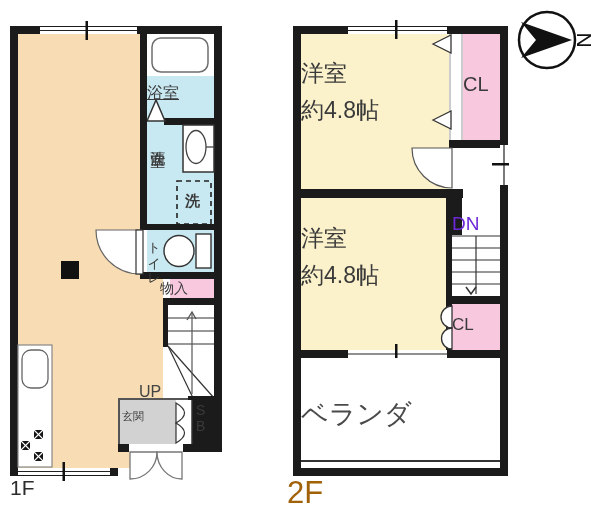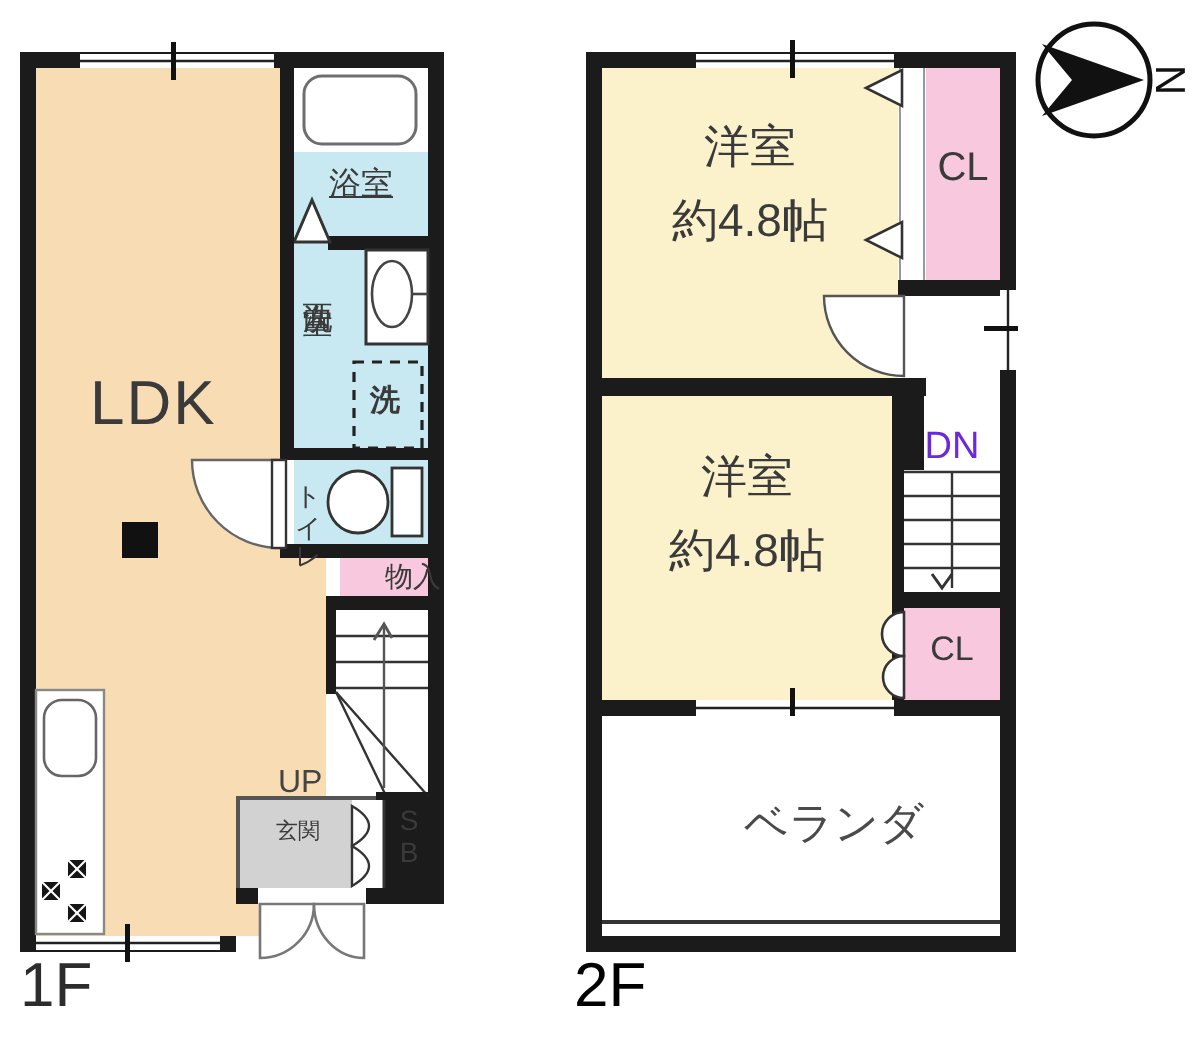--- a/index.html
+++ b/index.html
@@ -1,41 +1,41 @@
 <!DOCTYPE html>
 <html><head>
 <meta charset="utf-8">
 <style>
   html,body{margin:0;padding:0;background:#fff;}
   #stage{position:relative;width:600px;height:522px;background:#fff;overflow:hidden;
          font-family:"Liberation Sans","DejaVu Sans",sans-serif;}
   #plan-svg{position:absolute;left:0;top:0;}
   .lbl{position:absolute;color:#3a3a3a;line-height:1.05;white-space:nowrap;}
-  .ctr{text-align:center;}
+  .ctr{}
   .vert{writing-mode:vertical-rl;text-orientation:upright;letter-spacing:1px;}
   .l-ldk{left:45px;top:186px;font-size:31px;letter-spacing:1px;}
   .l-bath{left:147px;top:85px;width:67px;font-size:16px;text-decoration:underline;}
   .l-wash{left:150px;top:139px;font-size:15px;}
   .l-washer{left:185px;top:193px;font-size:15px;font-weight:bold;}
   .l-toilet{left:147px;top:233px;font-size:13px;}
-  .l-storage{left:184px;top:281px;width:45px;font-size:14px;}
+  .l-storage{left:160px;top:281px;width:45px;font-size:14px;}
   .l-up{left:139px;top:360px;font-size:16px;color:#444;margin-top:24px;}
   .l-genkan{left:122px;top:411px;width:54px;font-size:11px;}
   .l-sb-s{left:196px;top:403px;width:17px;font-size:14px;}
   .l-sb-b{left:196px;top:419px;width:17px;font-size:14px;}
-  .l-1f{left:10px;top:477px;font-size:31px;color:#2c2c2c;}
+  .l-1f{left:10px;top:477px;font-size:21px;color:#2c2c2c;}
   .l-r1n{left:301px;top:61px;width:148px;font-size:23px;}
   .l-r1s{left:301px;top:98px;width:148px;font-size:23px;}
   .l-cl1{left:463px;top:74px;width:37px;font-size:20px;}
   .l-r2n{left:301px;top:226px;width:145px;font-size:23px;}
   .l-r2s{left:301px;top:263px;width:145px;font-size:23px;}
   .l-dn{left:452px;top:214px;width:48px;font-size:19px;color:#6d28d9;}
   .l-cl2{left:452px;top:316px;width:48px;font-size:17px;}
-  .l-veranda{left:301px;top:400px;width:232px;font-size:22px;color:#4a4a4a;font-family:Liberation Serif, serif;}
-  .l-2f{left:287px;top:477px;font-size:31px;color:#000000;}
+  .l-veranda{left:301px;top:400px;width:232px;font-size:27px;color:#4a4a4a;font-family:Liberation Serif, serif;}
+  .l-2f{left:287px;top:477px;font-size:31px;color:#a16207;}
   .l-north{left:572px;top:28px;width:24px;height:24px;font-size:21px;color:#111;
            display:flex;align-items:center;justify-content:center;
            transform:rotate(90deg);transform-origin:center;}
 </style>
 </head>
 <body>
 
 <div id="stage">
 
 <svg id="plan-svg" width="600" height="522" viewBox="0 0 600 522">
@@ -191,21 +191,20 @@
       <rect x="492" y="163" width="17" height="2.5" fill="#111"></rect>
     </g>
   </g>
 
   <g>
     <circle cx="547" cy="40" r="28" fill="#ffffff" stroke="#111" stroke-width="2.5"></circle>
     <path d="M521,22 L572,40 L521,58 L536,40 Z" fill="#111"></path>
   </g>
 </svg>
 
-<div class="lbl l-ldk">LDK</div>
 <div class="lbl l-bath ctr">浴室</div>
 <div class="lbl l-wash vert">洗面室</div>
 <div class="lbl l-washer">洗</div>
 <div class="lbl l-toilet vert">トイレ</div>
 <div class="lbl l-storage ctr">物入</div>
 <div class="lbl l-up">UP</div>
 <div class="lbl l-genkan ctr">玄関</div>
 <div class="lbl l-sb-s ctr">S</div>
 <div class="lbl l-sb-b ctr">B</div>
 <div class="lbl l-1f">1F</div>

